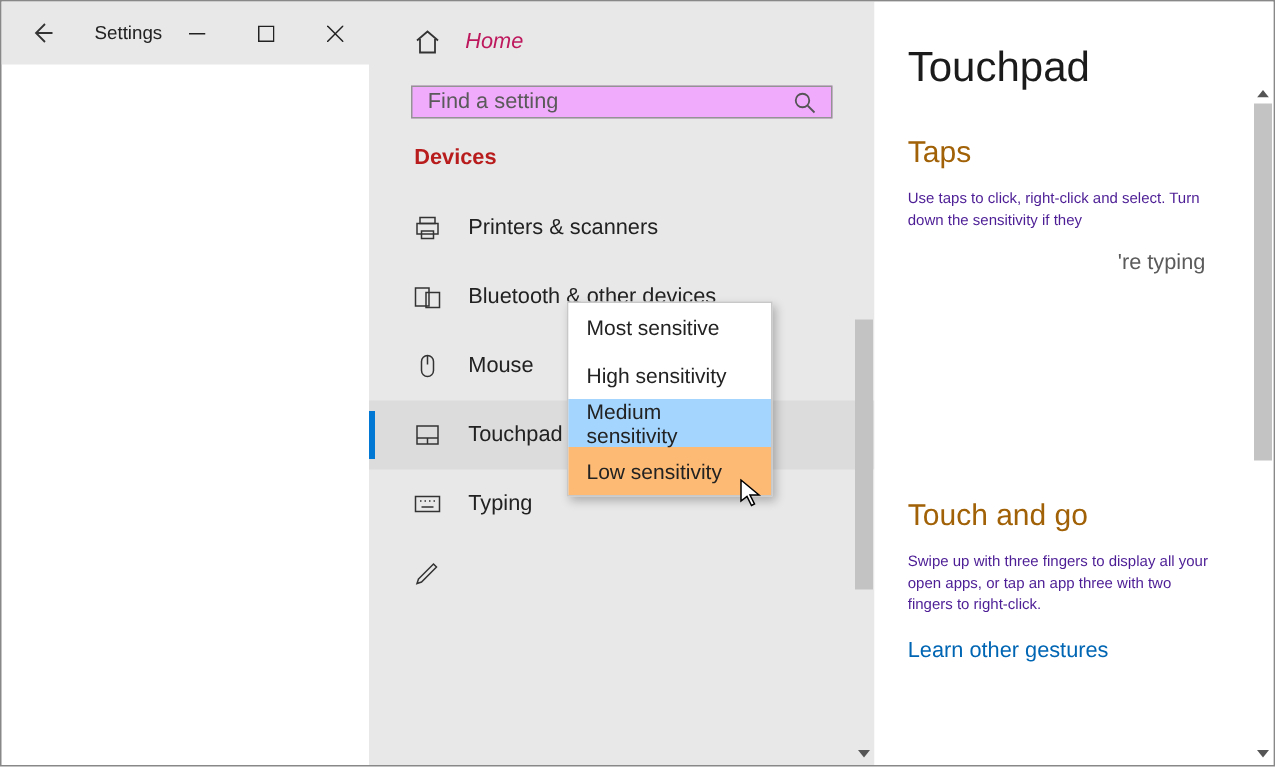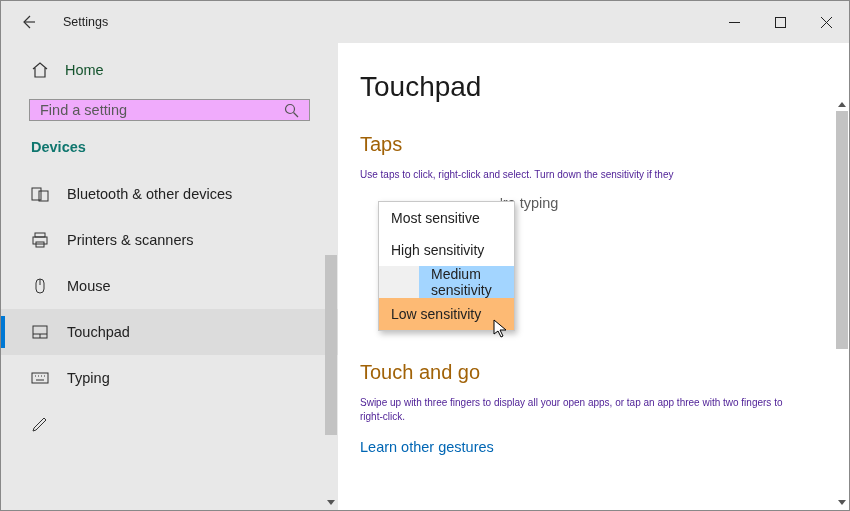--- a/index.html
+++ b/index.html
@@ -4,21 +4,21 @@
 <style>
   * { box-sizing: border-box; margin: 0; padding: 0; }
   body {
     font-family: "Segoe UI", -apple-system, sans-serif;
     background: #fff;
     width: 850px; height: 511px;
     overflow: hidden;
     position: relative;
     border: 1px solid #888;
   }
-  .window { display: flex; flex-direction: column; height: 100%; }
+  .window { display: flex; height: 100%; }
   .titlebar {
     height: 42px; background: #e8e8e8;
     display: flex; align-items: center;
     padding: 0 0 0 14px;
   }
   .titlebar .back {
     width: 26px; height: 26px; display: flex; align-items: center; justify-content: center;
     margin-right: 22px;
   }
   .titlebar .title { font-size: 12.5px; color: #222; }
@@ -30,30 +30,30 @@
   .sidebar {
     width: 337px; background: #e8e8e8;
     display: flex; flex-direction: column;
     padding-top: 8px;
     position: relative;
   }
   .home-row {
     height: 38px; display: flex; align-items: center;
     padding: 0 0 0 30px; gap: 16px; margin-bottom: 10px;
   }
-  .home-row .label { font-size: 14.5px; color: #14532d; }
+  .home-row .label { font-size: 14.5px; color: #be185d; font-style: italic; }
   .search-wrap { padding: 0 28px 18px 28px; }
   .search {
     width: 100%; height: 22px; border: 1px solid #949494;
     background: #f0abfc; display: flex; align-items: center;
     padding: 0 10px;
   }
   .search span { font-size: 14.5px; color: #5a5a5a; flex: 1; }
   .cat-title {
-    font-size: 14.5px; font-weight: 600; color: #0f766e;
+    font-size: 14.5px; font-weight: 600; color: #b91c1c;
     padding: 0 0 0 30px; margin-bottom: 16px;
   }
   .nav { flex: 1; overflow-y: auto; }
   .nav-item {
     height: 46px; display: flex; align-items: center;
     padding: 0 0 0 30px; gap: 18px;
     position: relative;
   }
   .nav-item.selected::before {
     content: ""; position: absolute; left: 0; top: 7px; bottom: 7px;
@@ -95,21 +95,21 @@
   .dropdown {
     position: absolute; left: 377px; top: 200px; width: 137px;
     background: #f0f0f0; border: 1px solid #c8c8c8;
     box-shadow: 2px 3px 6px rgba(0,0,0,0.25);
   }
   .dd-item {
     height: 32px; display: flex; align-items: center;
     padding: 0 12px; font-size: 14px; color: #222;
     background: #fff;
   }
-  .dd-item.selected { background: #a3d5ff; margin-left: 40px; }
+  .dd-item.selected { background: #a3d5ff; }
   .dd-item.hover { background: #fdba74; }
   .cursor {
     position: absolute; left: 492px; top: 318px;
     pointer-events: none;
   }
   .content-scrollbar-thumb {
     position: absolute; right: 1px; top: 68px; width: 12px; height: 238px;
     background: #c3c3c3;
   }
   .content-scroll-arrow {
@@ -173,35 +173,35 @@
               <line x1="9.5" y1="9.5" x2="14" y2="14" stroke="#555" stroke-width="1.2"></line>
             </svg>
         </div>
       </div>
       <div class="cat-title">Devices</div>
 
       <div class="nav">
         <div class="nav-item">
           <span class="icon">
             <svg width="18" height="18" viewBox="0 0 18 18">
-                <rect x="1" y="3" width="9" height="12" stroke="#333" fill="none"></rect>
-                <rect x="8" y="6" width="9" height="10" stroke="#333" fill="none"></rect>
-              </svg>
-          </span>
-          <span class="label">Bluetooth &amp; other devices</span>
-        </div>
-        <div class="nav-item">
-          <span class="icon">
-            <svg width="18" height="18" viewBox="0 0 18 18">
                 <rect x="4" y="2" width="10" height="4" stroke="#333" fill="none"></rect>
                 <rect x="2" y="6" width="14" height="7" stroke="#333" fill="none"></rect>
                 <rect x="5" y="11" width="8" height="5" stroke="#333" fill="none"></rect>
               </svg>
           </span>
           <span class="label">Printers &amp; scanners</span>
+        </div>
+        <div class="nav-item">
+          <span class="icon">
+            <svg width="18" height="18" viewBox="0 0 18 18">
+                <rect x="1" y="3" width="9" height="12" stroke="#333" fill="none"></rect>
+                <rect x="8" y="6" width="9" height="10" stroke="#333" fill="none"></rect>
+              </svg>
+          </span>
+          <span class="label">Bluetooth &amp; other devices</span>
         </div>
         <div class="nav-item">
           <span class="icon">
             <svg width="18" height="18" viewBox="0 0 18 18">
                 <rect x="5" y="2" width="8" height="14" rx="4" stroke="#333" fill="none"></rect>
                 <line x1="9" y1="2" x2="9" y2="8" stroke="#333"></line>
               </svg>
           </span>
           <span class="label">Mouse</span>
         </div>

